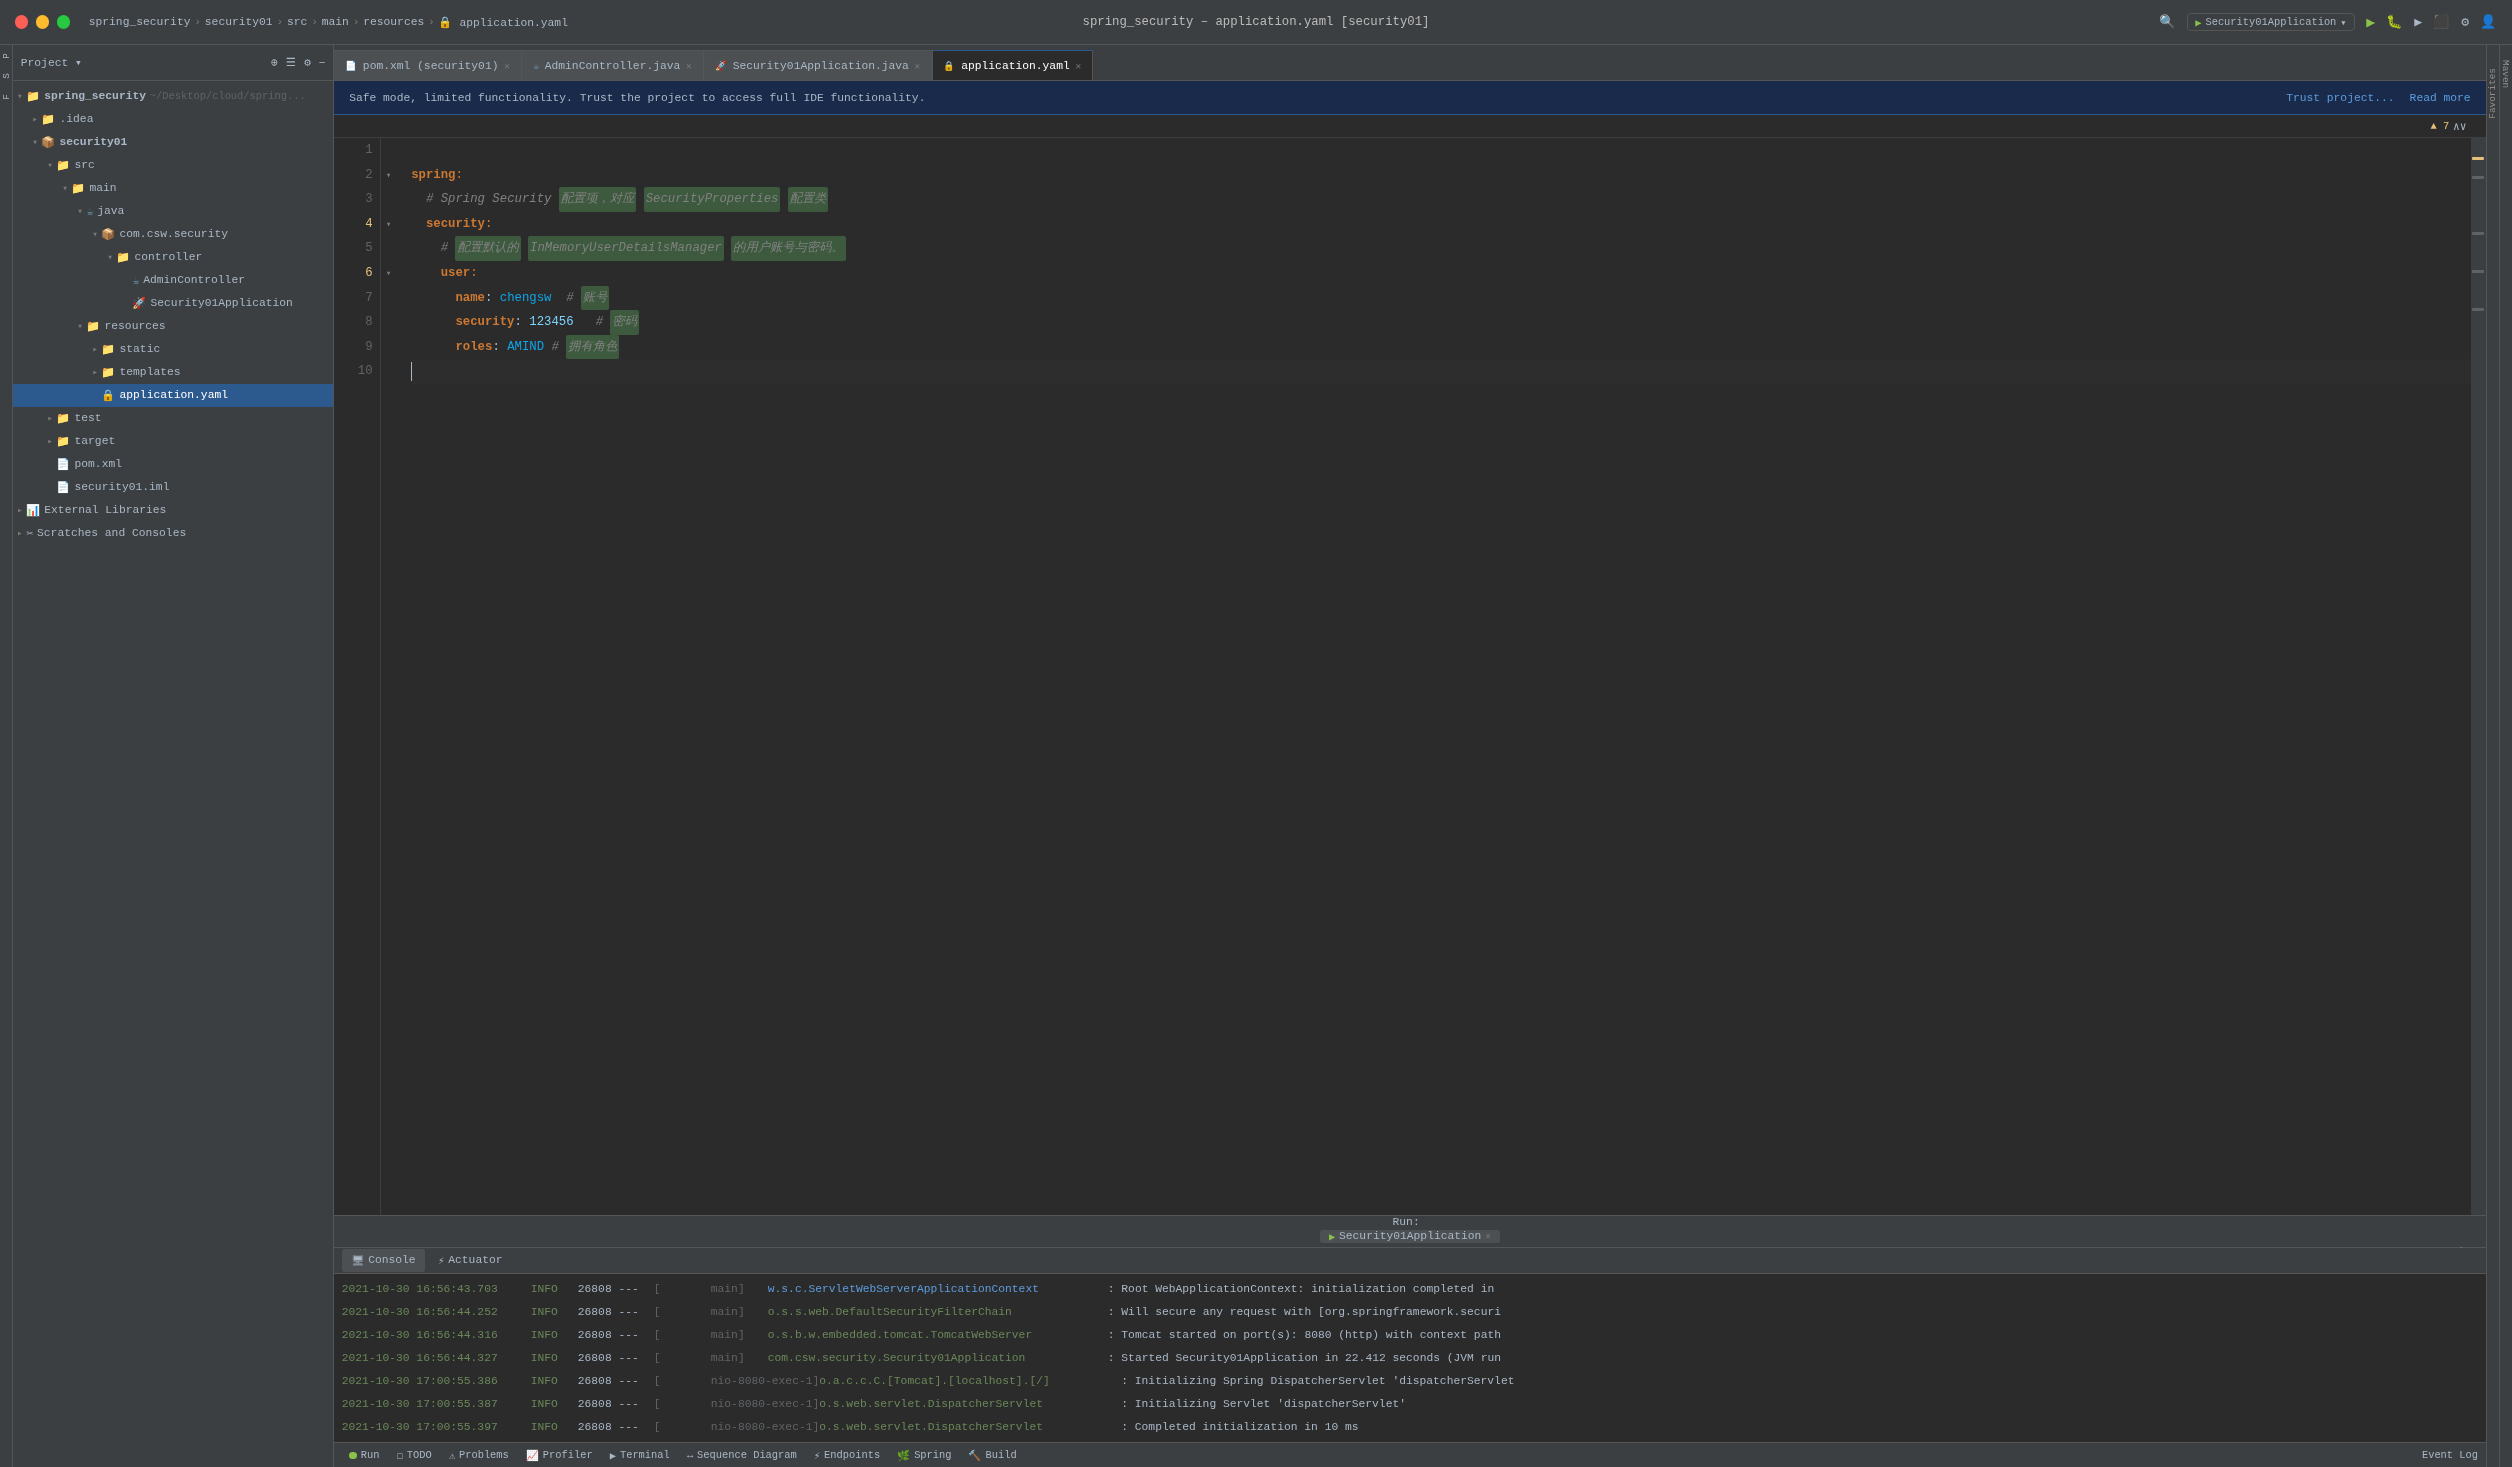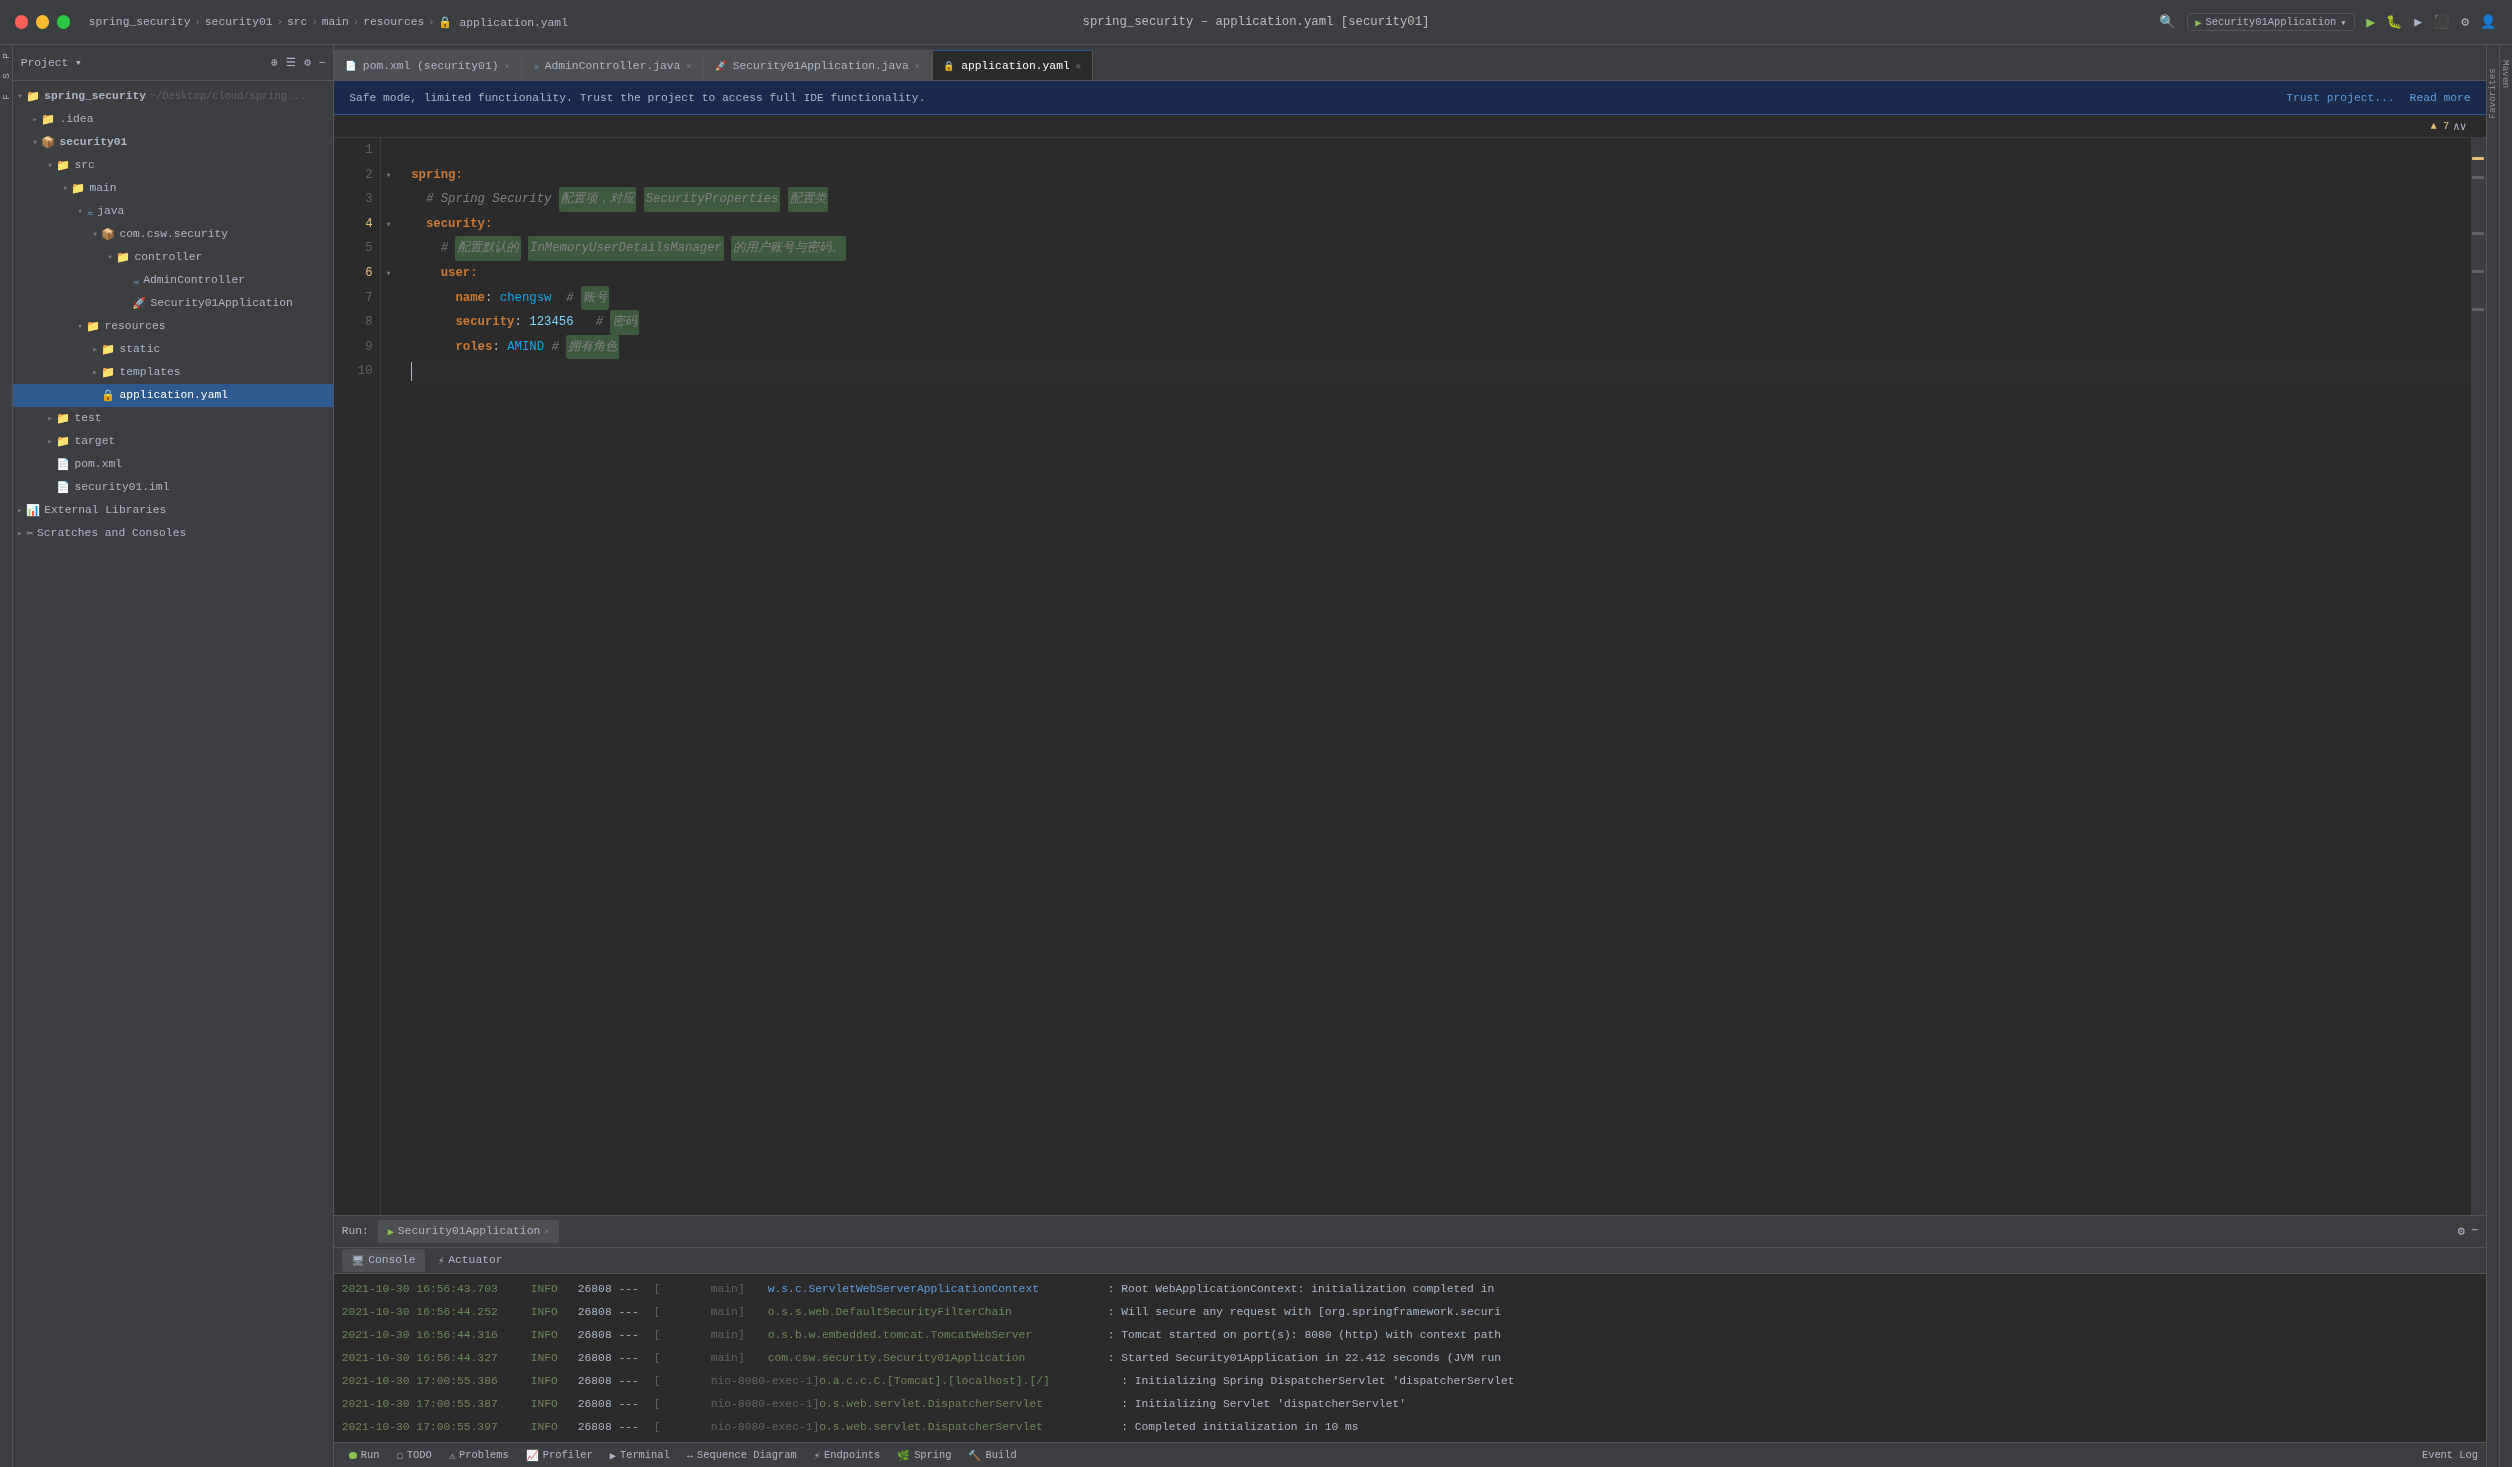--- a/index.html
+++ b/index.html
@@ -222,20 +222,21 @@
       flex-shrink: 0;
     }
     .bottom-tab-bar {
       height: 32px;
       background: #3c3f41;
       display: flex;
       align-items: center;
       padding: 0 7.6px;
       border-bottom: 0.9px solid #555;
       gap: 1.9px;
+      flex-direction: column;
     }
     .run-label {
       color: #a9b7c6;
       font-size: 11.3px;
       margin-right: 7.6px;
     }
     .bottom-tab {
       display: flex;
       align-items: center;
       height: 23px;

